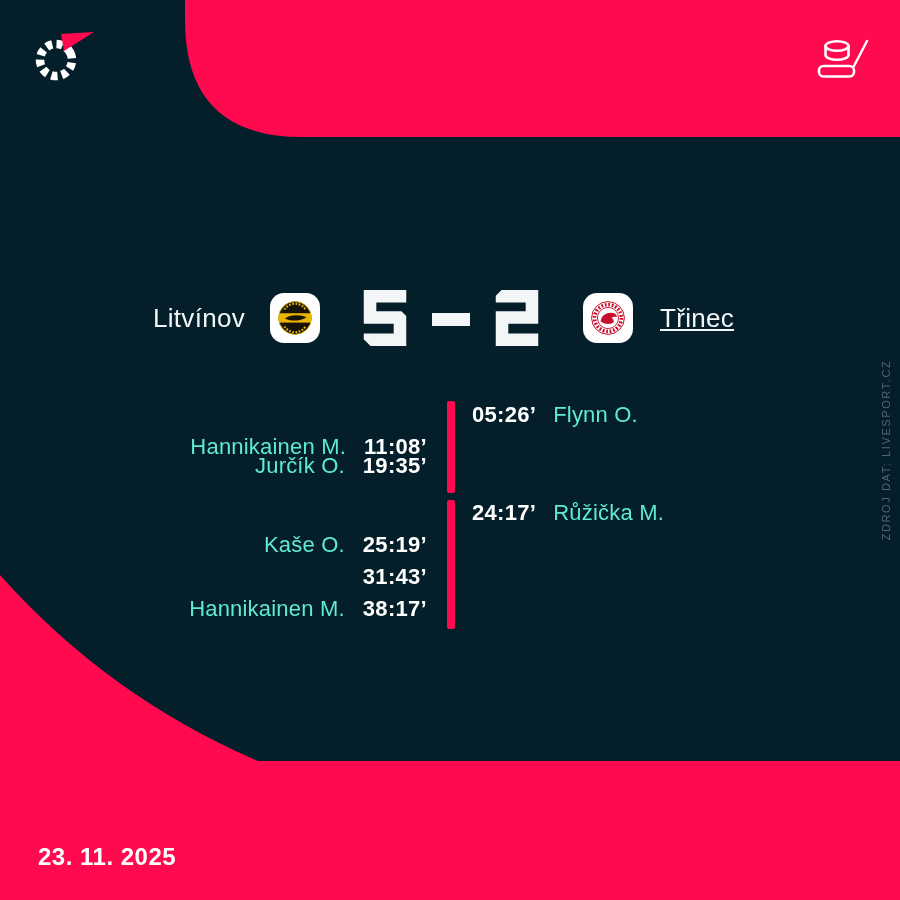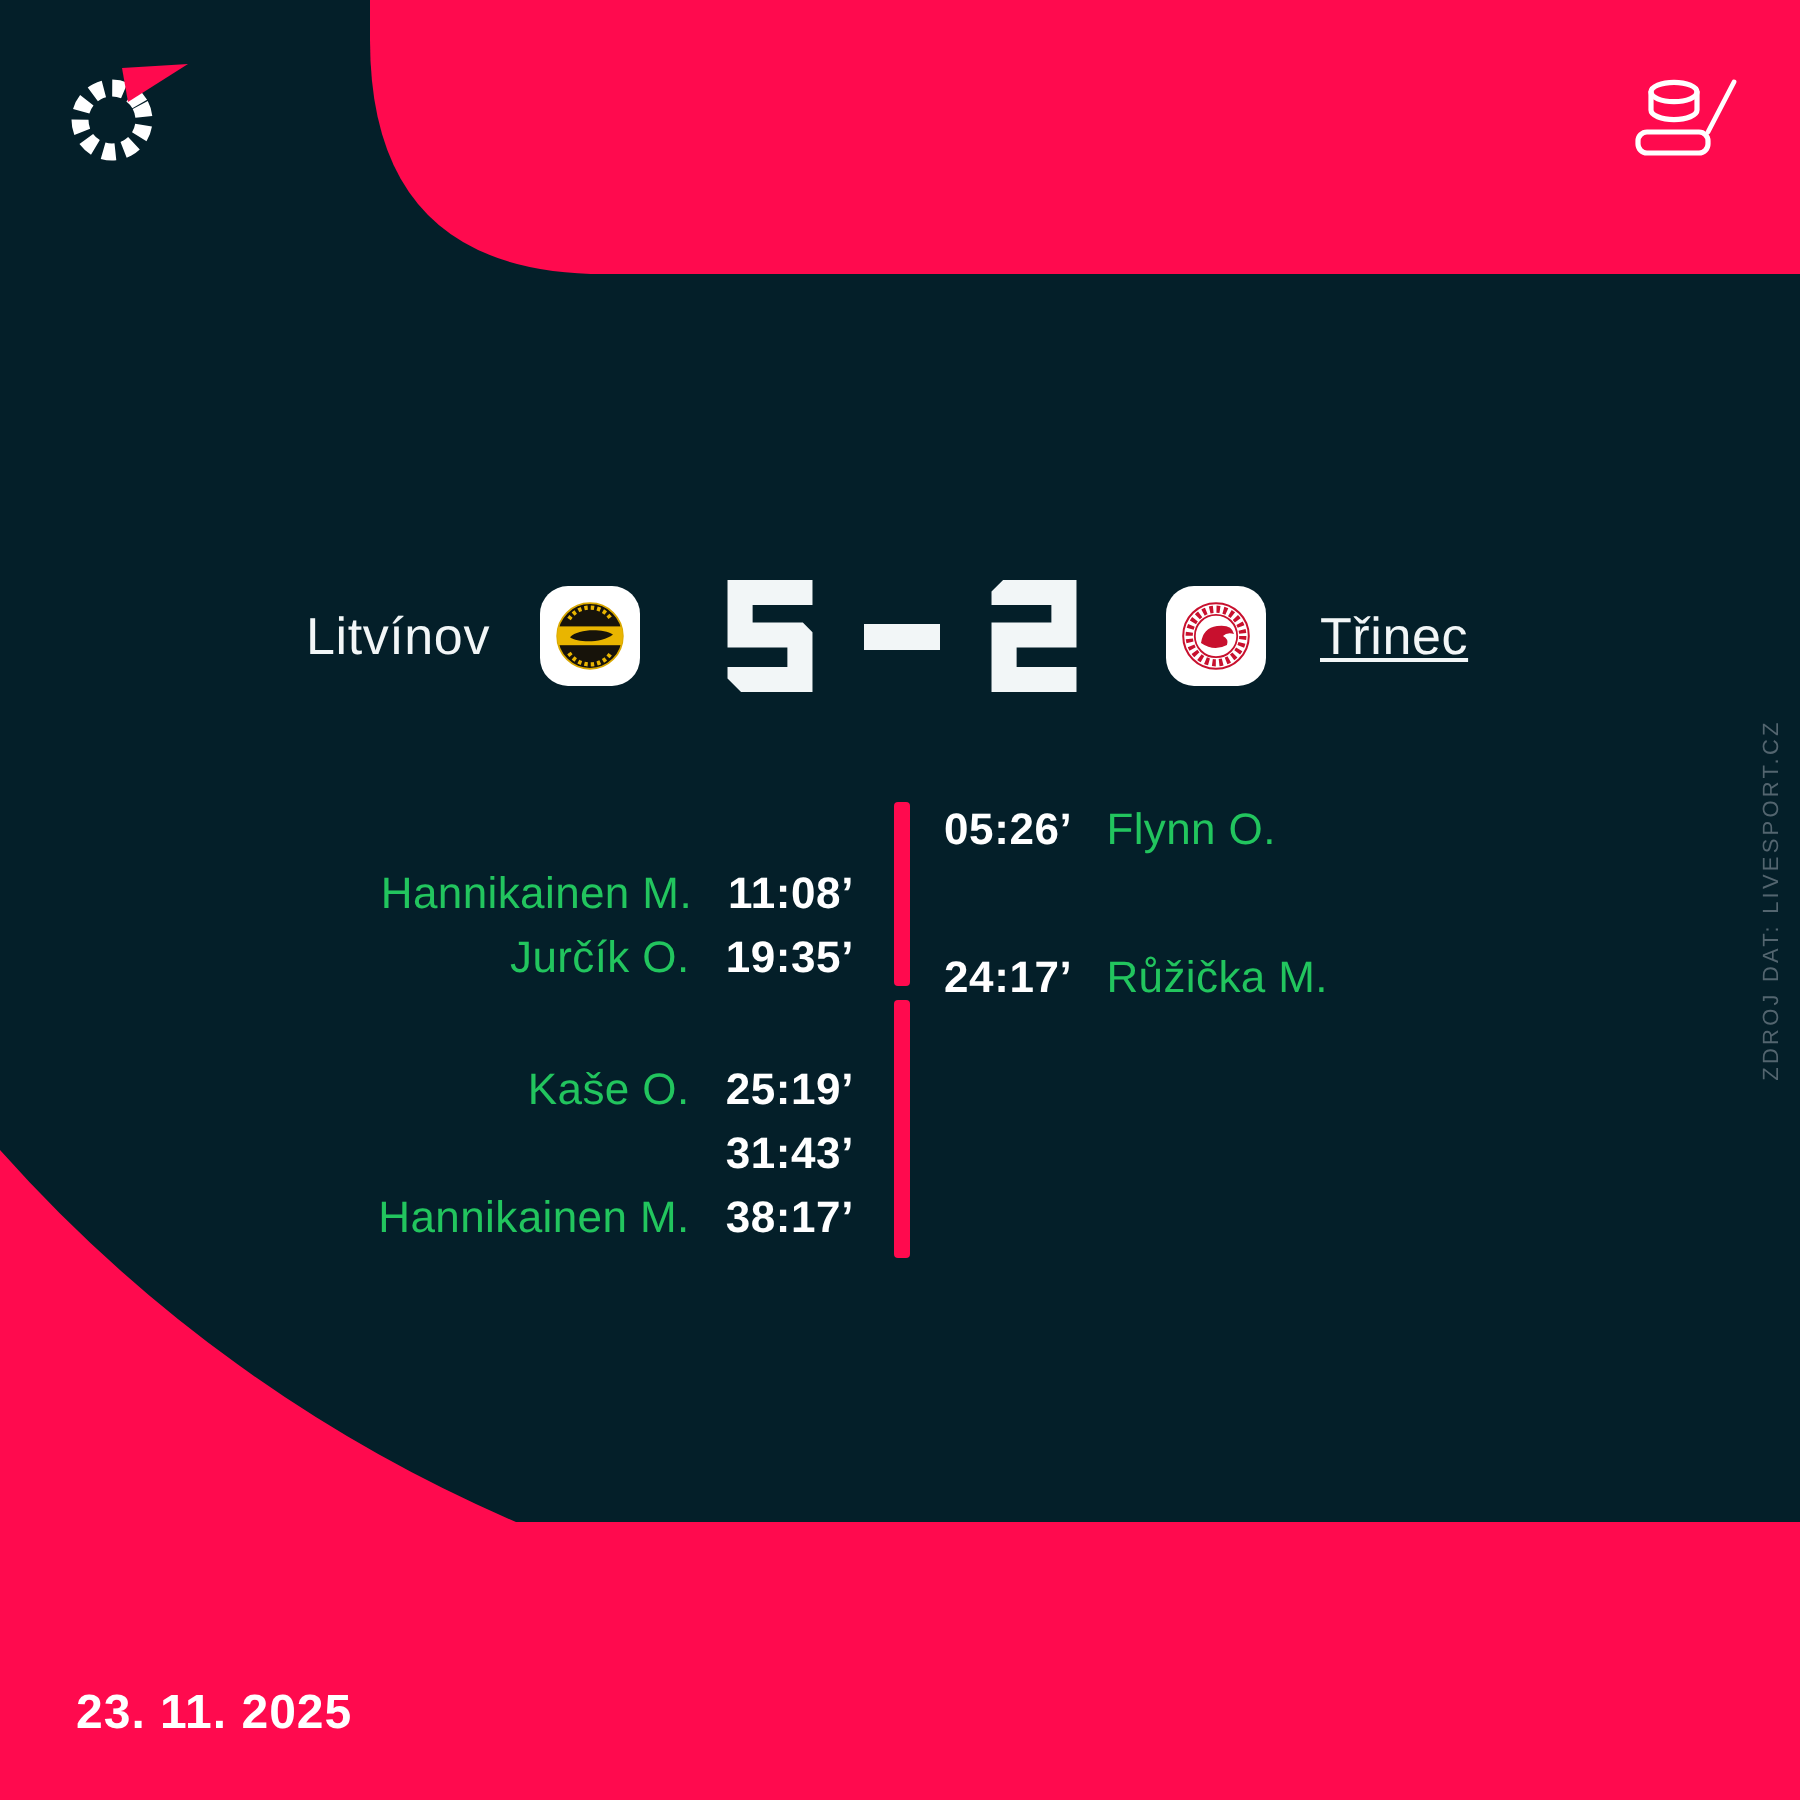--- a/index.html
+++ b/index.html
@@ -32,21 +32,21 @@
   .dash{display:block;margin-top:22px;}
 
   
   .goals{position:absolute;inset:0;pointer-events:none;}
   .pline{position:absolute;left:447px;width:8px;background:var(--accent,#FF0A4E);border-radius:2px;}
   .pline.seg1{top:401px;height:92px;}
   .pline.seg2{top:500px;height:129px;}
   .goal-row{position:absolute;height:26px;line-height:26px;display:flex;align-items:center;white-space:nowrap;}
   .goal-row.home{right:473px;gap:18px;align-items:flex-end;}
   .goal-row.away{left:472px;gap:17px;}
-  .gname{font-size:22px;font-weight:400;color:#22c55e;letter-spacing:.2px;}
+  .gname{font-size:22px;font-weight:400;color:#5eead4;letter-spacing:.2px;}
   .gtime{font-size:22px;font-weight:700;color:#FFFFFF;letter-spacing:.3px;}
 
   
   .watermark{
     position:absolute;right:8px;top:50%;
     transform:translateY(-50%) rotate(180deg);
     writing-mode:vertical-rl;
     font-size:11px;letter-spacing:1.6px;color:var(--muted,#53656F);
     font-weight:400;
   }
@@ -136,25 +136,25 @@
     <div class="pline seg1"></div>
     <div class="pline seg2"></div>
   <div class="goal-row away" style="top: 402px; text-align: right;">
         <span class="gtime">05:26’</span>
         <span class="gname">Flynn O.</span>
       </div>
       <div class="goal-row home" style="top: 434px;">
         <span class="gname">Hannikainen M.</span>
         <span class="gtime">11:08’</span>
       </div>
-      <div class="goal-row home" style="top: 466px; margin-left: 19px;">
+      <div class="goal-row home" style="top: 453px; margin-left: 19px;">
         <span class="gname">Jurčík O.</span>
         <span class="gtime">19:35’</span>
       </div>
-      <div class="goal-row away" style="top: 476px;">
+      <div class="goal-row away" style="top: 500px;">
         <span class="gtime">24:17’</span>
         <span class="gname">Růžička M.</span>
       </div>
       <div class="goal-row home" style="top: 532px;">
         <span class="gname">Kaše O.</span>
         <span class="gtime">25:19’</span>
       </div>
       <div class="goal-row home" style="top: 564px;">
         <span class="gtime">31:43’</span>
       </div>

